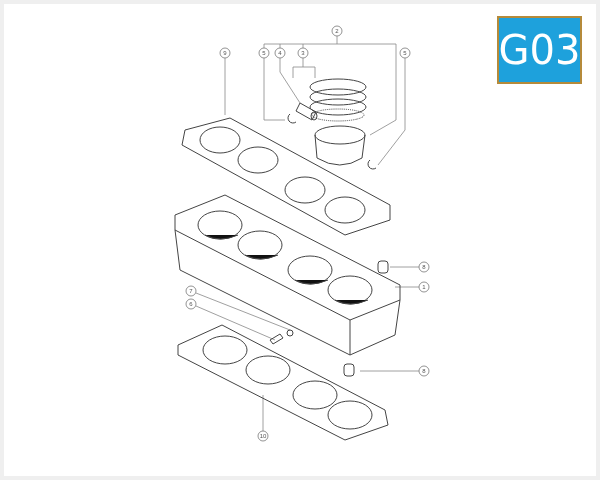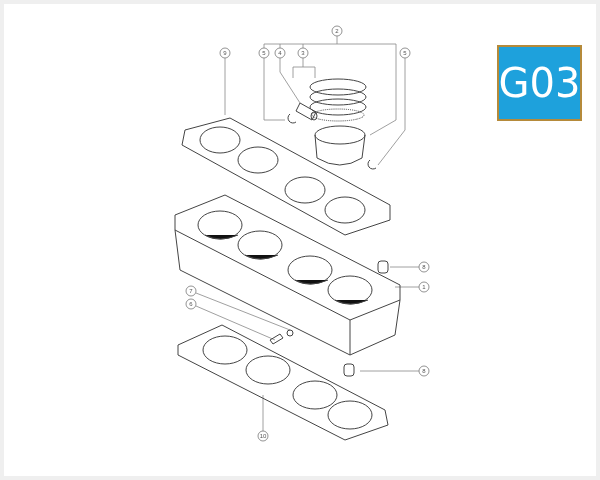--- a/index.html
+++ b/index.html
@@ -1,18 +1,18 @@
 <!DOCTYPE html>
 <html><head>
 <meta charset="utf-8">
 <style>
   html,body{margin:0;padding:0;}
   body{width:600px;height:480px;background:#efefef;font-family:"Liberation Sans",sans-serif;position:relative;overflow:hidden;}
   .card{position:absolute;left:4px;top:4px;width:592px;height:472px;background:#fff;}
-  .badge{position:absolute;left:497px;top:16px;width:85px;height:76px;background:#1ea1dc;border:2px solid #b58a3a;box-sizing:border-box;color:#fff;font-size:40px;display:flex;align-items:center;justify-content:center;font-family:"DejaVu Sans",sans-serif;margin-top:29px;}
+  .badge{position:absolute;left:497px;top:16px;width:85px;height:68px;background:#1ea1dc;border:2px solid #b58a3a;box-sizing:border-box;color:#fff;font-size:40px;display:flex;align-items:center;justify-content:center;font-family:"DejaVu Sans",sans-serif;}
   svg{position:absolute;left:0;top:0;}
   .callout text{font-size:6px;fill:#555;font-family:"Liberation Sans",sans-serif;}
 </style>
 </head>
 <body>
 
 <div class="card"></div>
 
 <svg width="600" height="480" viewBox="0 0 600 480">
   <g fill="none" stroke="#444" stroke-width="1">

